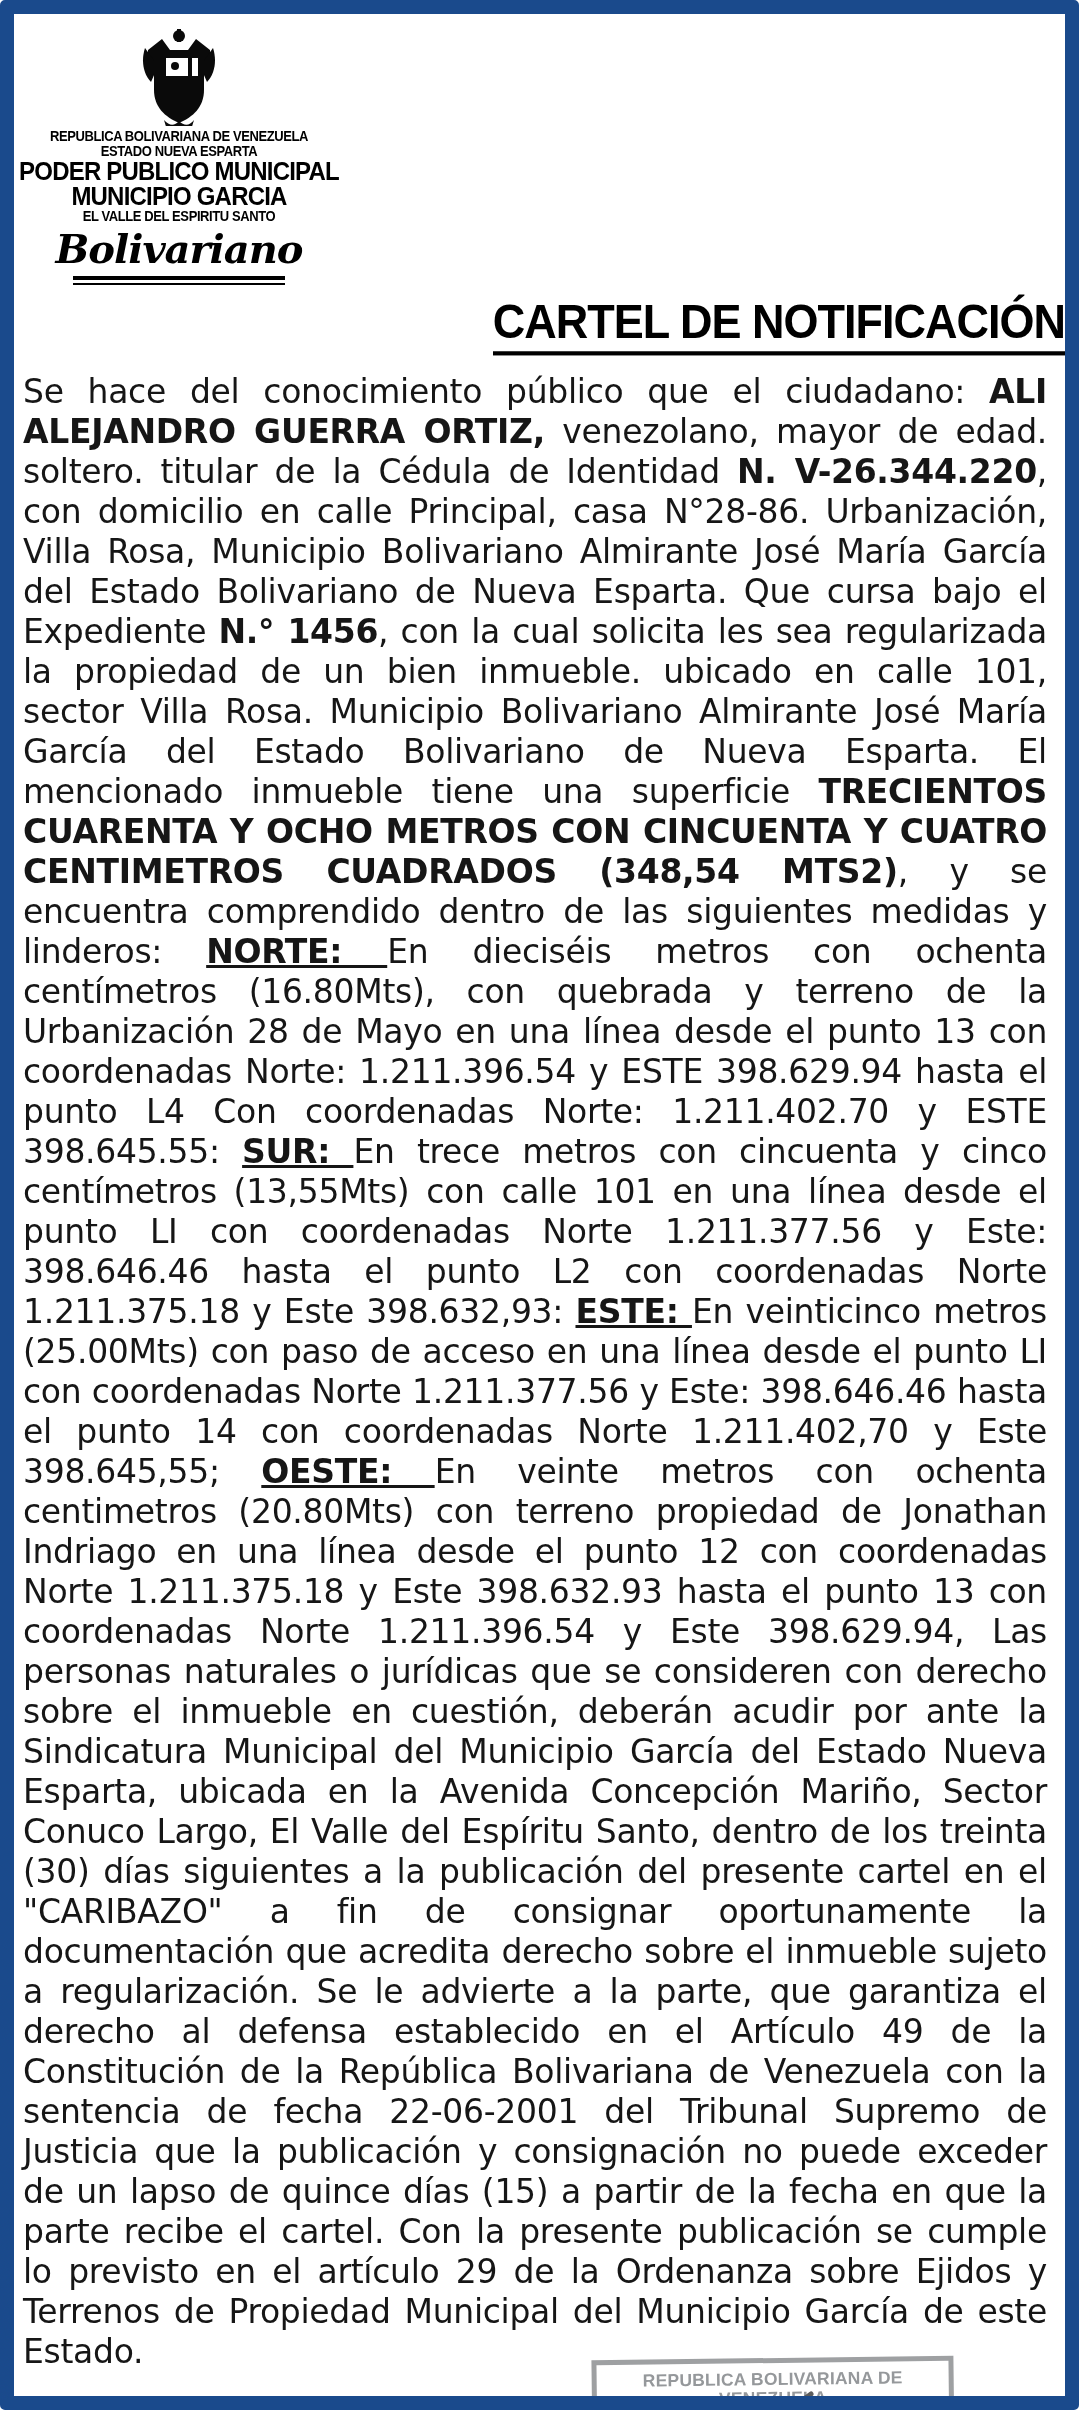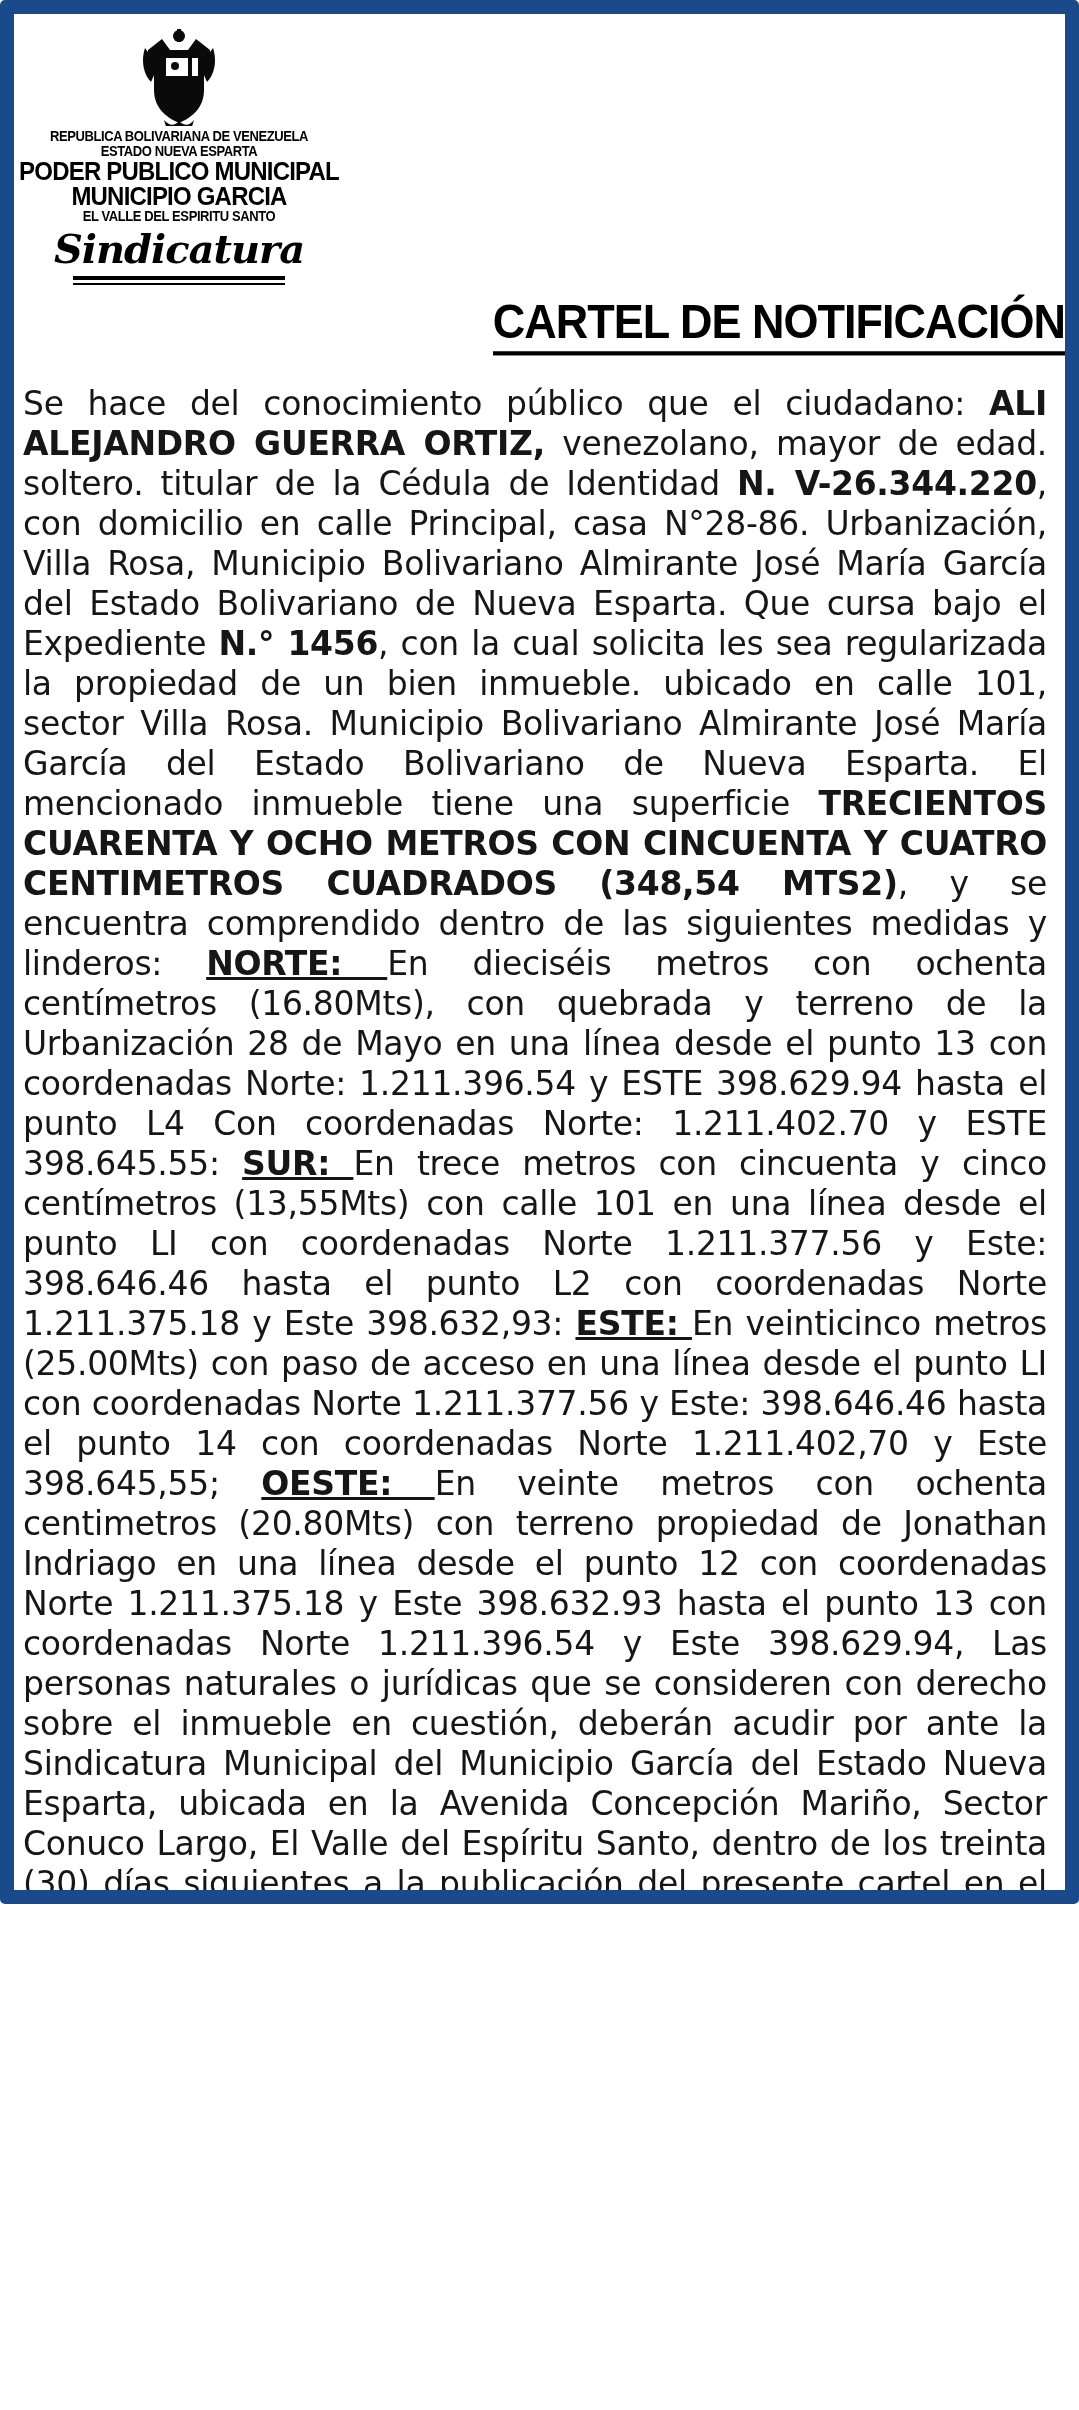--- a/index.html
+++ b/index.html
@@ -1,17 +1,17 @@
 <!DOCTYPE html>
 <html><head>
 <meta charset="utf-8">
 <style>
   html,body { margin:0; padding:0; background:#ffffff; }
   .page {
-    width:1079px; height:1904px; box-sizing:border-box;
+    width:1079px; height:2410px; box-sizing:border-box;
     border:14px solid #1a4a8c; border-radius:5px;
     background:#ffffff; position:relative; overflow:hidden;
     font-family:"DejaVu Sans", sans-serif; color:#141414;
   }
 
   
   .letterhead { position:absolute; top:14px; left:0; width:330px; text-align:center; color:#000; }
   .emblem { display:block; margin:0 auto 2px auto; }
   .lh-small { font-family:"Liberation Sans", sans-serif; font-weight:bold; font-size:13px;
               line-height:15px; letter-spacing:-0.4px; transform:scaleY(1.12); }
@@ -23,21 +23,21 @@
                  border-top:4px solid #000; border-bottom:2px solid #000; }
 
   
   .title-wrap { padding-top:282px; text-align:right; }
   .title { display:inline-block; font-family:"Liberation Sans", sans-serif; font-weight:bold;
            font-size:45px; letter-spacing:-1px; color:#000;
            border-bottom:4px solid #000; padding-bottom:2px; transform:scaleY(1.05); }
 
   
   .body-text {
-    margin:30px 18px 0 9px; text-align:justify;
+    margin:18px 18px 0 9px; text-align:justify;
     font-size:33px; line-height:40px; letter-spacing:-0.3px; color:#161616;
   }
   .body-text .b  { font-weight:bold; }
   .body-text .bu { font-weight:bold; text-decoration:underline; }
 
   
   .signature-area { position:relative; height:350px; margin-top:-42px; }
   .stamp {
     position:absolute; top:28px; right:110px; width:352px; height:252px;
     border:5px solid #96989b; transform:rotate(-0.7deg);
@@ -69,21 +69,21 @@
         <rect x="24" y="30" width="22" height="18"></rect>
         <rect x="50" y="30" width="6" height="18"></rect>
       </g>
       <circle cx="33" cy="38" r="4" fill="#0a0a0a"></circle>
     </svg>
     <div class="lh-small">REPUBLICA BOLIVARIANA DE VENEZUELA</div>
     <div class="lh-small">ESTADO NUEVA ESPARTA</div>
     <div class="lh-large">PODER PUBLICO MUNICIPAL</div>
     <div class="lh-large">MUNICIPIO GARCIA</div>
     <div class="lh-small">EL VALLE DEL ESPIRITU SANTO</div>
-    <div class="lh-script">Sindicatura</div>
+    <div class="lh-script">Bolivariano</div>
     <div class="double-rule"></div>
   </div>
 
   <div class="title-wrap">
     <span class="title">CARTEL DE NOTIFICACIÓN</span>
   </div>
 
   <p class="body-text"><span>Se hace del conocimiento público que el ciudadano: </span><span class="b">ALI ALEJANDRO GUERRA ORTIZ,</span><span> venezolano, mayor de edad. soltero. titular de la Cédula de Identidad </span><span class="b">N. V-26.344.220</span><span>, con domicilio en calle Principal, casa N°28-86. Urbanización, Villa Rosa, Municipio Bolivariano Almirante José María García del Estado Bolivariano de Nueva Esparta. Que cursa bajo el Expediente </span><span class="b">N.° 1456</span><span>, con la cual solicita les sea regularizada la propiedad de un bien inmueble. ubicado en calle 101, sector Villa Rosa. Municipio Bolivariano Almirante José María García del Estado Bolivariano de Nueva Esparta. El mencionado inmueble tiene una superficie </span><span class="b">TRECIENTOS CUARENTA Y OCHO METROS CON CINCUENTA Y CUATRO CENTIMETROS CUADRADOS (348,54 MTS2)</span><span>, y se encuentra comprendido dentro de las siguientes medidas y linderos: </span><span class="bu">NORTE: </span><span>En dieciséis metros con ochenta centímetros (16.80Mts), con quebrada y terreno de la Urbanización 28 de Mayo en una línea desde el punto 13 con coordenadas Norte: 1.211.396.54 y ESTE 398.629.94 hasta el punto L4 Con coordenadas Norte: 1.211.402.70 y ESTE 398.645.55: </span><span class="bu">SUR: </span><span>En trece metros con cincuenta y cinco centímetros (13,55Mts) con calle 101 en una línea desde el punto LI con coordenadas Norte 1.211.377.56 y Este: 398.646.46 hasta el punto L2 con coordenadas Norte 1.211.375.18 y Este 398.632,93: </span><span class="bu">ESTE: </span><span>En veinticinco metros (25.00Mts) con paso de acceso en una línea desde el punto LI con coordenadas Norte 1.211.377.56 y Este: 398.646.46 hasta el punto 14 con coordenadas Norte 1.211.402,70 y Este 398.645,55; </span><span class="bu">OESTE: </span><span>En veinte metros con ochenta centimetros (20.80Mts) con terreno propiedad de Jonathan Indriago en una línea desde el punto 12 con coordenadas Norte 1.211.375.18 y Este 398.632.93 hasta el punto 13 con coordenadas Norte 1.211.396.54 y Este 398.629.94, Las personas naturales o jurídicas que se consideren con derecho sobre el inmueble en cuestión, deberán acudir por ante la Sindicatura Municipal del Municipio García del Estado Nueva Esparta, ubicada en la Avenida Concepción Mariño, Sector Conuco Largo, El Valle del Espíritu Santo, dentro de los treinta (30) días siguientes a la publicación del presente cartel en el "CARIBAZO" a fin de consignar oportunamente la documentación que acredita derecho sobre el inmueble sujeto a regularización. Se le advierte a la parte, que garantiza el derecho al defensa establecido en el Artículo 49 de la Constitución de la República Bolivariana de Venezuela con la sentencia de fecha 22-06-2001 del Tribunal Supremo de Justicia que la publicación y consignación no puede exceder de un lapso de quince días (15) a partir de la fecha en que la parte recibe el cartel. Con la presente publicación se cumple lo previsto en el artículo 29 de la Ordenanza sobre Ejidos y Terrenos de Propiedad Municipal del Municipio García de este Estado.</span></p>
 
   <div class="signature-area">

